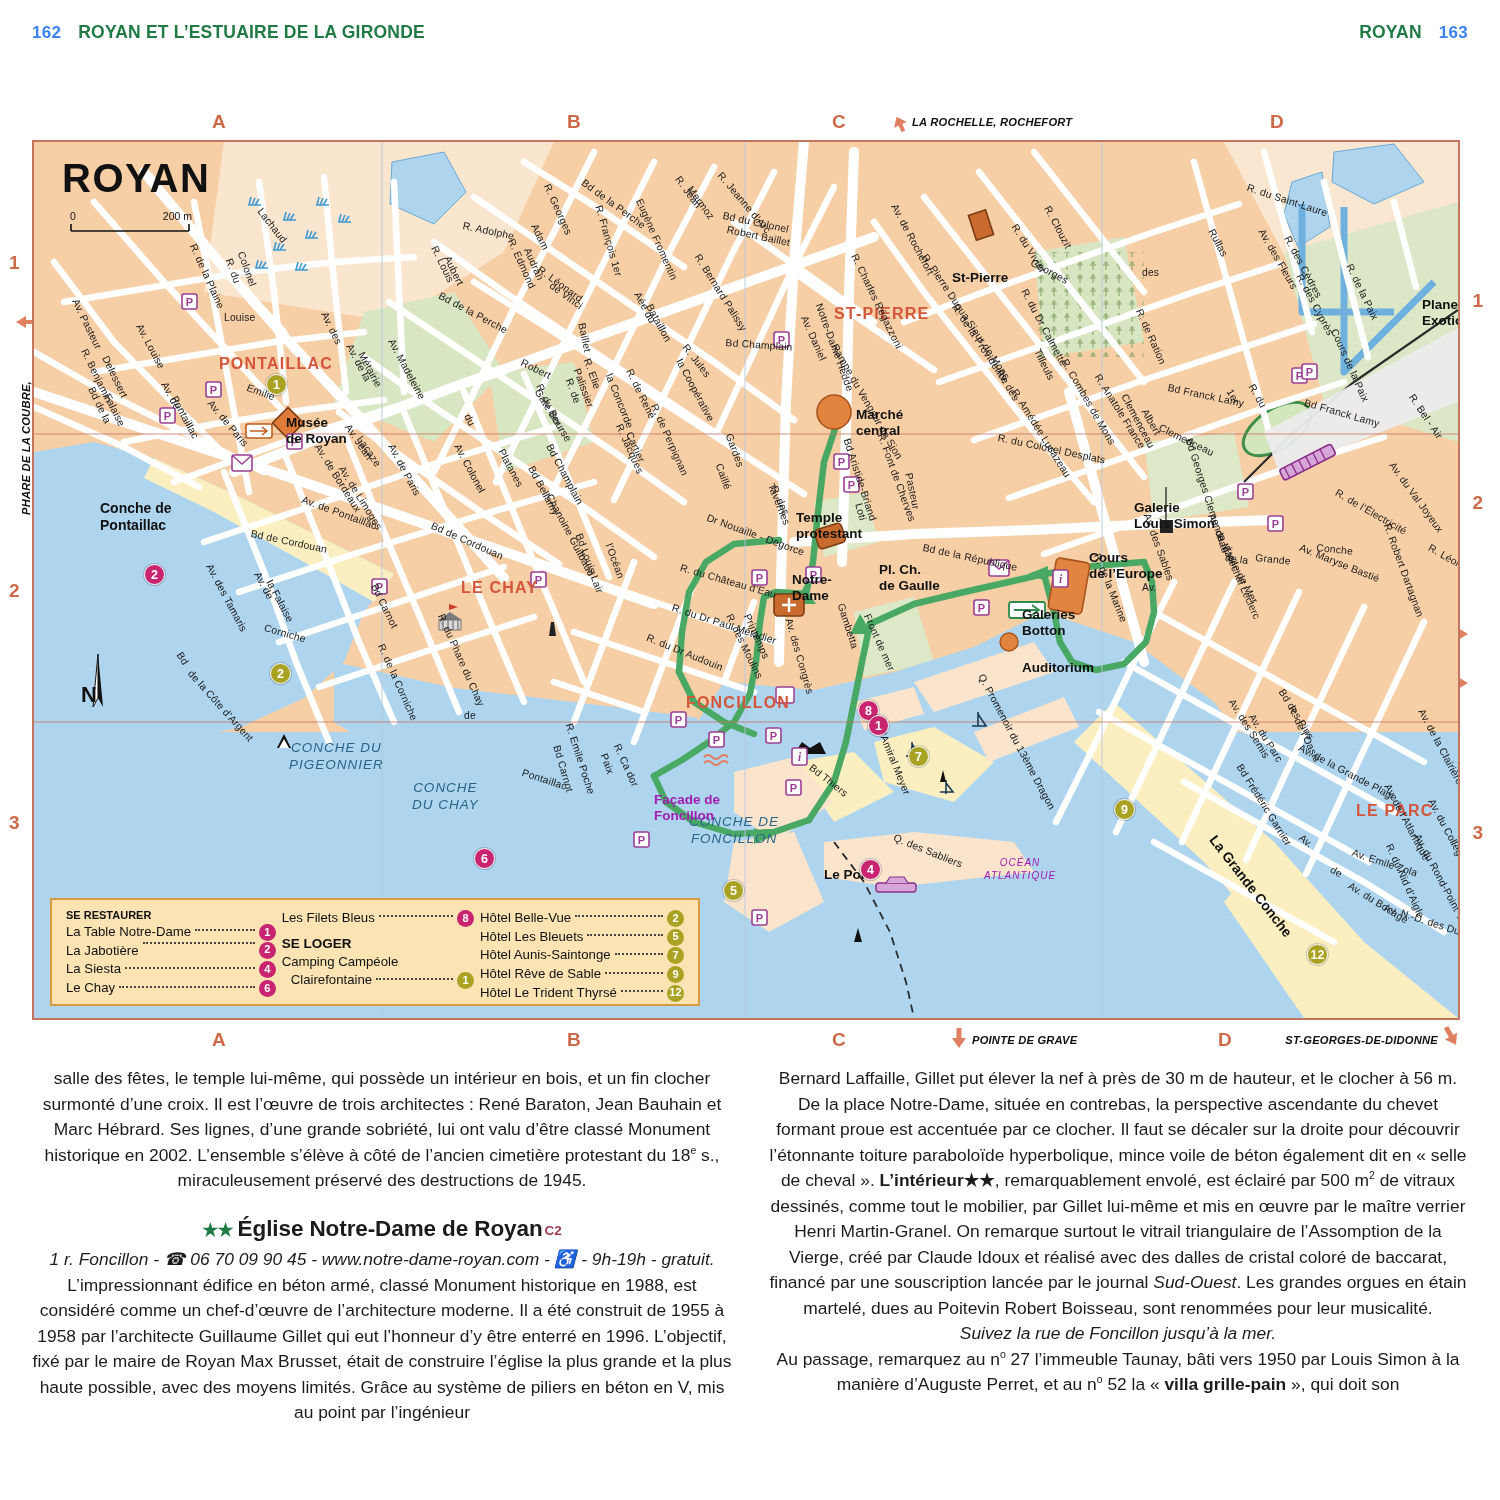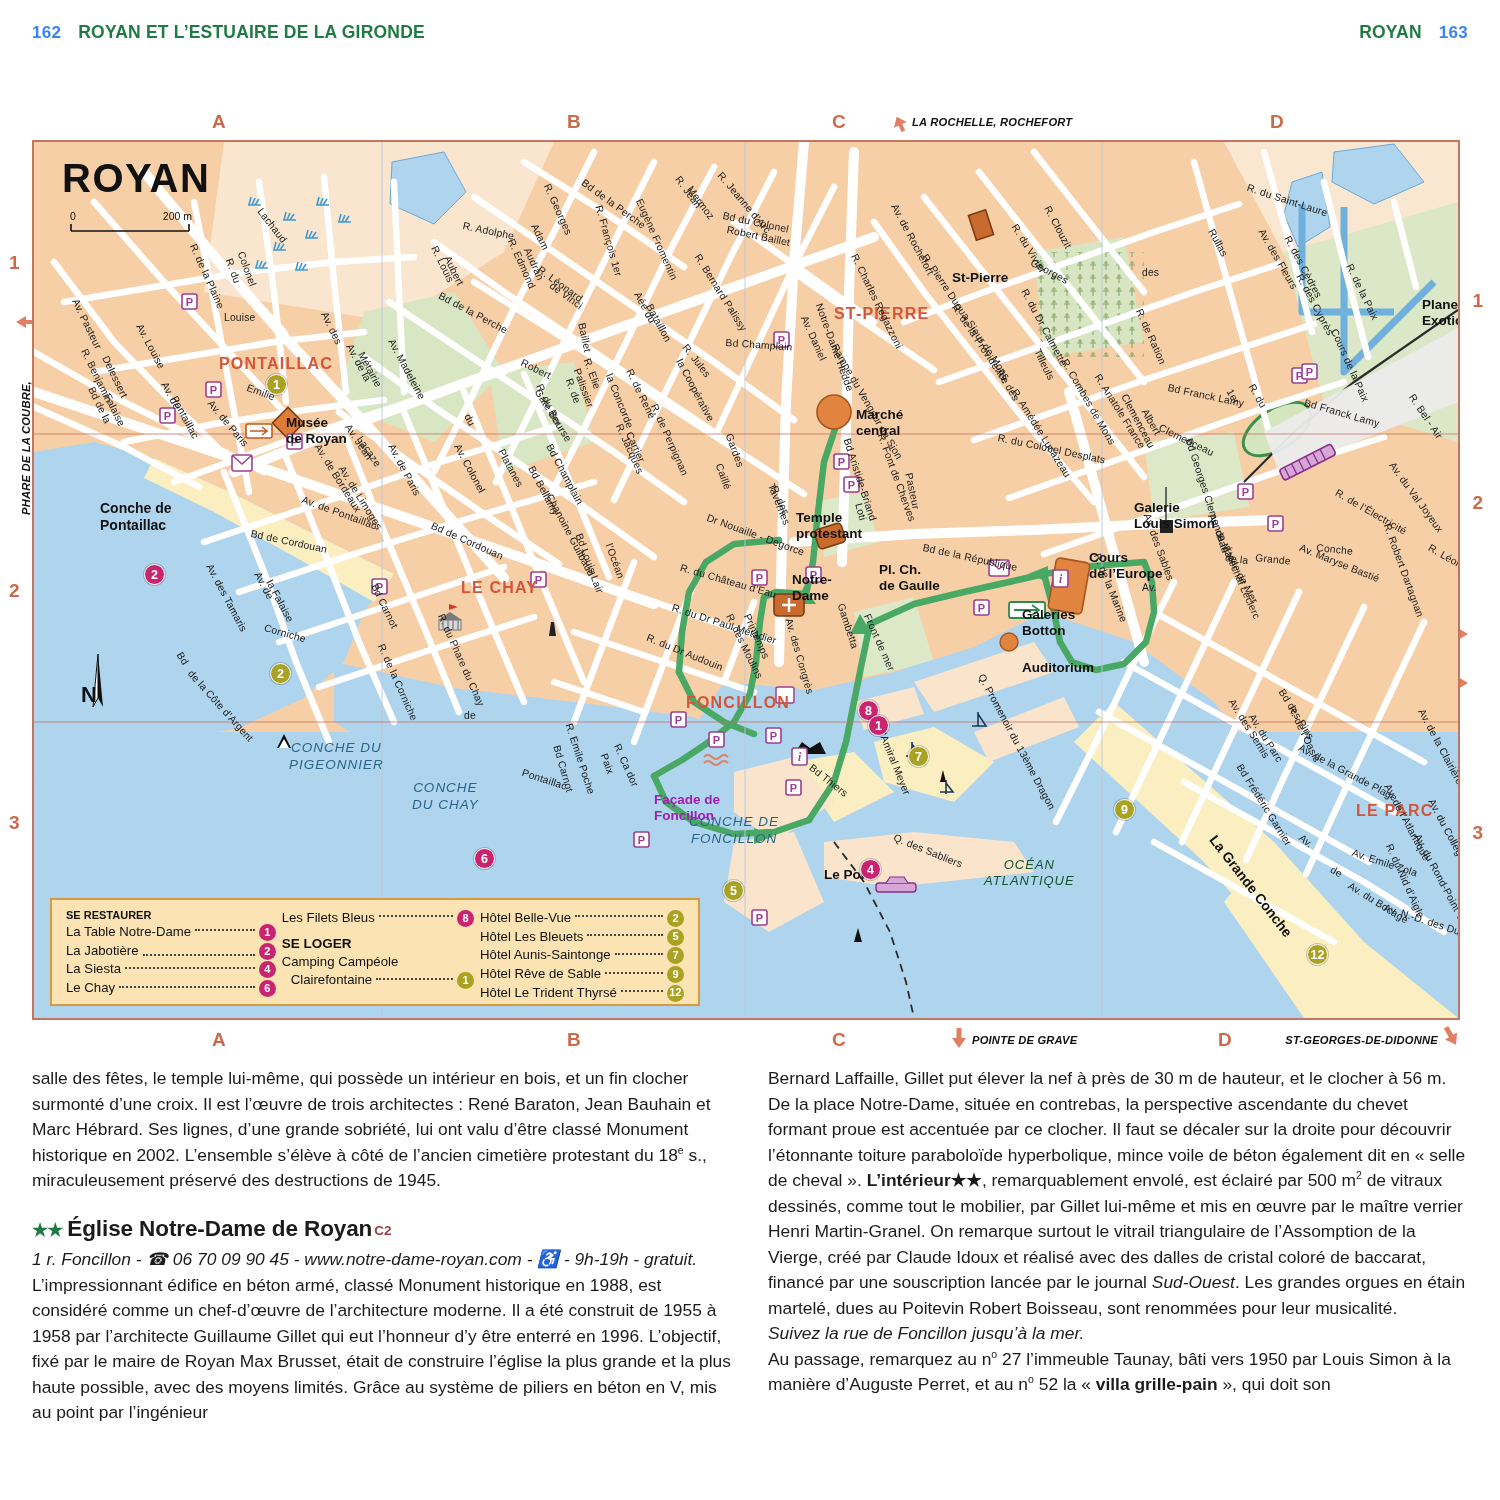--- a/index.html
+++ b/index.html
@@ -39,21 +39,21 @@
     font-style: italic; letter-spacing: .2px; white-space: nowrap;
   }
   .edgelbl.vert-l { transform-origin: 0 0; transform: rotate(-90deg); }
   .edgelbl.vert-r { transform-origin: 0 0; transform: rotate(90deg); }
 
   
   .cols { position: absolute; left: 32px; top: 1066px; width: 1436px; height: 430px; }
   .col { position: absolute; top: 0; width: 700px; font-size: 17.4px; line-height: 1.465; color: #1b1b1b; }
   .col.left { left: 0; }
   .col.right { left: 736px; }
-  .col p { margin: 0; text-align: left; }
+  .col p { margin: 0; text-align: center; }
   .it { font-style: italic; }
   .bd { font-weight: 700; }
   .hdg { margin-top: 19px !important; margin-bottom: 2px !important; font-size: 22.5px; font-weight: 700; letter-spacing: -.1px; }
   .stars { color: #1f7a43; font-size: 18px; letter-spacing: -1px; margin-right: 5px; }
   .ref { color: #9e3b4d; font-size: 13.5px; font-weight: 700; vertical-align: 1px; margin-left: 2px; }
   sup { font-size: 10.5px; vertical-align: super; }
 </style>
 </head>
 <body>
 
@@ -556,21 +556,21 @@
             <div>PIGEONNIER</div>
           </div>
           <div style="position:absolute;left:378px;top:638px;color:#2a6488;font-size:13.5px;font-style:italic;letter-spacing:1px;text-align:center;line-height:1.25;white-space:nowrap;">
             <div>CONCHE</div>
             <div>DU CHAY</div>
           </div>
           <div style="position:absolute;left:655px;top:672px;color:#2a6488;font-size:13.5px;font-style:italic;letter-spacing:1px;text-align:center;line-height:1.25;white-space:nowrap;">
             <div>CONCHE DE</div>
             <div>FONCILLON</div>
           </div>
-          <div style="position:absolute;left:950px;top:715px;color:#14532d;font-size:13px;font-style:italic;letter-spacing:1px;text-align:center;line-height:1.25;white-space:nowrap;">
+          <div style="position:absolute;left:950px;top:715px;color:#a21caf;font-size:10px;font-style:italic;letter-spacing:1px;text-align:center;line-height:1.25;white-space:nowrap;">
             <div>OCÉAN</div>
             <div>ATLANTIQUE</div>
           </div>
           <div style="position:absolute;left:1185px;top:690px;color:#111;font-size:14px;font-weight:700;white-space:nowrap;transform-origin:0 0;transform:rotate(52deg);">La Grande Conche</div>
         </div>
 
       <div id="pois">
           <div style="position:absolute;left:252px;top:273px;color:#111;font-size:13.5px;font-weight:700;line-height:1.18;white-space:nowrap;">
             <div>Musée</div>
             <div>de Royan</div>
@@ -813,21 +813,21 @@
 
       <div style="position:absolute;left:16px;bottom:12px;width:650px;height:108px;background:#fbe3b4;border:2px solid #d89a3e;padding:9px 14px;display:flex;gap:6px;">
         <div style="width:218px;">
           <div style="font-size:11px;font-weight:700;color:#111;margin-bottom:2px;">SE RESTAURER</div>
           <div id="legend1">
               <div style="display:flex;align-items:center;font-size:13.2px;color:#111;line-height:1.42;">
                 <span style="white-space:nowrap;">La Table Notre-Dame</span>
                 <span style="flex:1;border-bottom:2.2px dotted #444;margin:0 4px 4px 4px;min-width:10px;"></span>
                 <span style="flex:none;width:17px;height:17px;border-radius:50%;background:#c9246f;color:#fff;font-size:11px;font-weight:700;display:flex;align-items:center;justify-content:center;">1</span>
               </div>
-              <div style="display:flex;align-items:flex-end;font-size:13.2px;color:#111;line-height:1.42;">
+              <div style="display:flex;align-items:flex-start;font-size:13.2px;color:#111;line-height:1.42;">
                 <span style="white-space:nowrap;">La Jabotière</span>
                 <span style="flex:1;border-bottom:2.2px dotted #444;margin:0 4px 4px 4px;min-width:10px;"></span>
                 <span style="flex:none;width:17px;height:17px;border-radius:50%;background:#c9246f;color:#fff;font-size:11px;font-weight:700;display:flex;align-items:center;justify-content:center;">2</span>
               </div>
               <div style="display:flex;align-items:center;font-size:13.2px;color:#111;line-height:1.42;">
                 <span style="white-space:nowrap;">La Siesta</span>
                 <span style="flex:1;border-bottom:2.2px dotted #444;margin:0 4px 4px 4px;min-width:10px;"></span>
                 <span style="flex:none;width:17px;height:17px;border-radius:50%;background:#c9246f;color:#fff;font-size:11px;font-weight:700;display:flex;align-items:center;justify-content:center;">4</span>
               </div>
               <div style="display:flex;align-items:center;font-size:13.2px;color:#111;line-height:1.42;">

